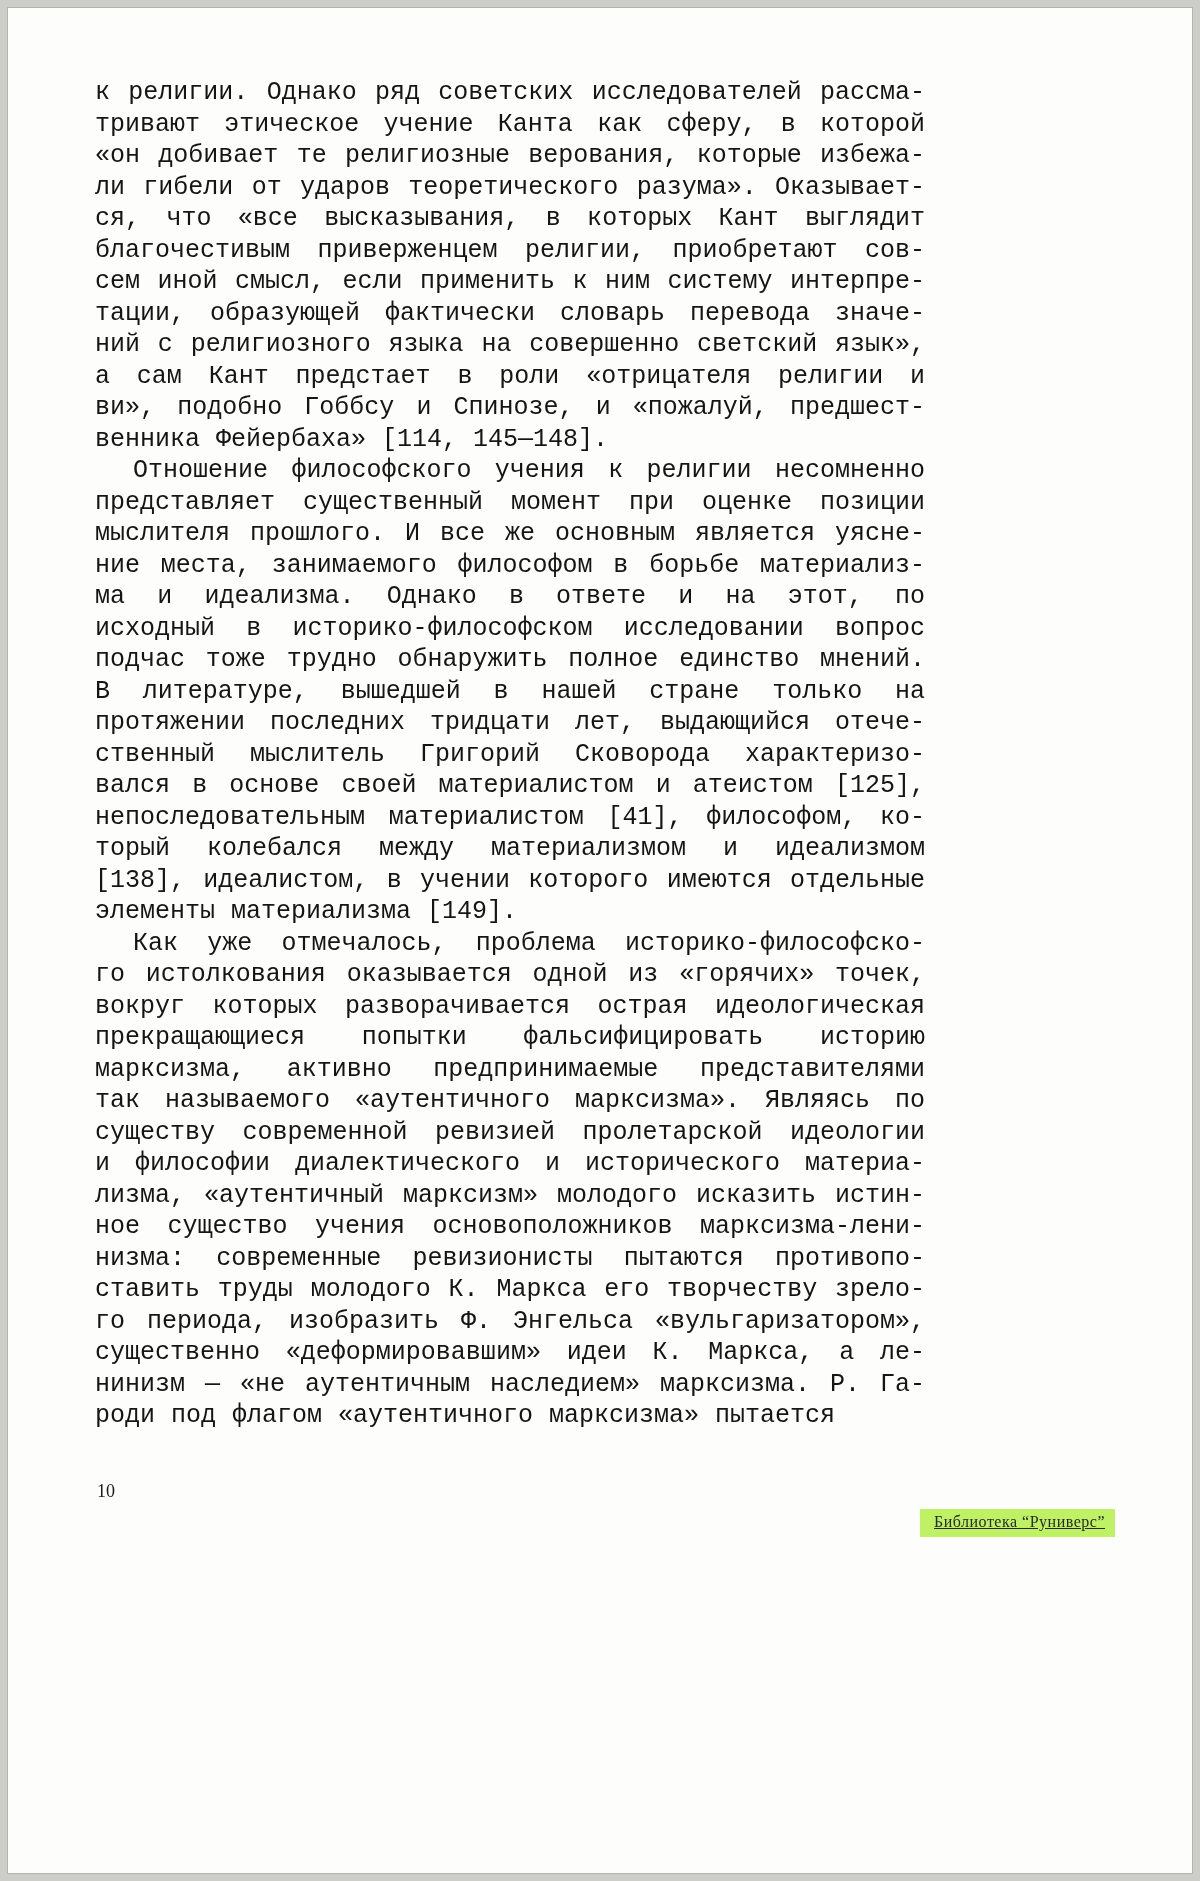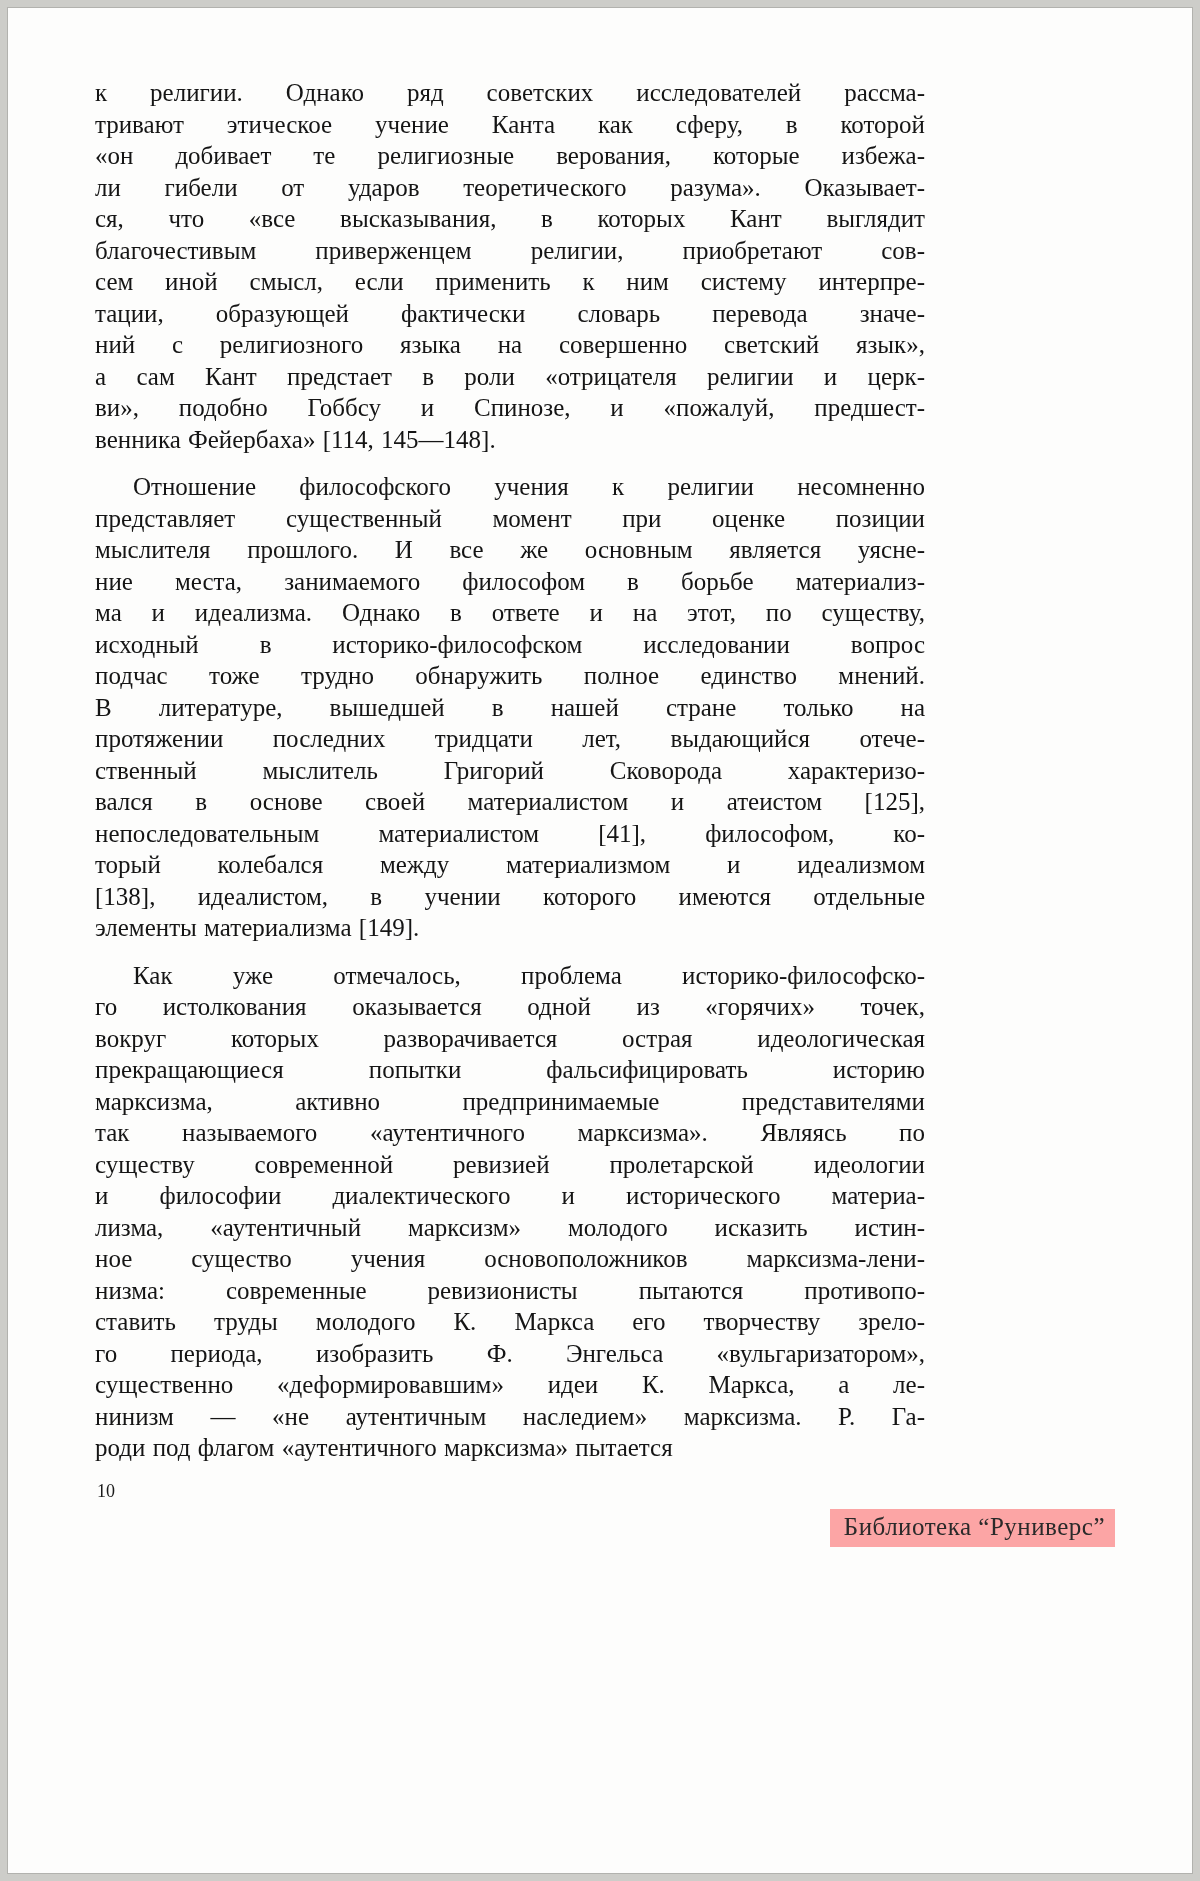--- a/index.html
+++ b/index.html
@@ -21,55 +21,56 @@
   }
   .text-block {
     position: absolute;
     left: 88px;
     top: 70px;
     width: 830px;
   }
   .paragraph {
     margin: 0;
     padding: 0;
+    font-family: Liberation Mono, monospace;
   }
   .line {
     font-size: 25px;
     line-height: 31.5px;
     height: 31.5px;
     text-align: justify;
     text-align-last: justify;
     word-spacing: 1px;
     white-space: normal;
     overflow: hidden;
   }
   .line.indent {
     padding-left: 38px;
-    margin-top: 16px;
   }
   .line.last {
     text-align: right;
     text-align-last: left;
   }
   .page-number {
     position: absolute;
     left: 90px;
     top: 1474px;
     font-size: 18px;
     color: #1a1a1a;
   }
   .watermark {
     position: absolute;
     right: 78px;
     top: 1502px;
-    font-size: 25px;
+    font-size: 16px;
     color: #2a2a2a;
     letter-spacing: 0.5px;
-    background: #fca5a5;
+    background: #bef264;
     padding: 4px 10px 6px 14px;
+    text-decoration: underline;
   }
 </style>
 </head>
 <body>
 
 <div class="scan">
   <div class="text-block" id="text-block">
       <div class="paragraph">
         <div class="line">к религии. Однако ряд советских исследователей рассма-</div>
         <div class="line">тривают этическое учение Канта как сферу, в которой</div>

